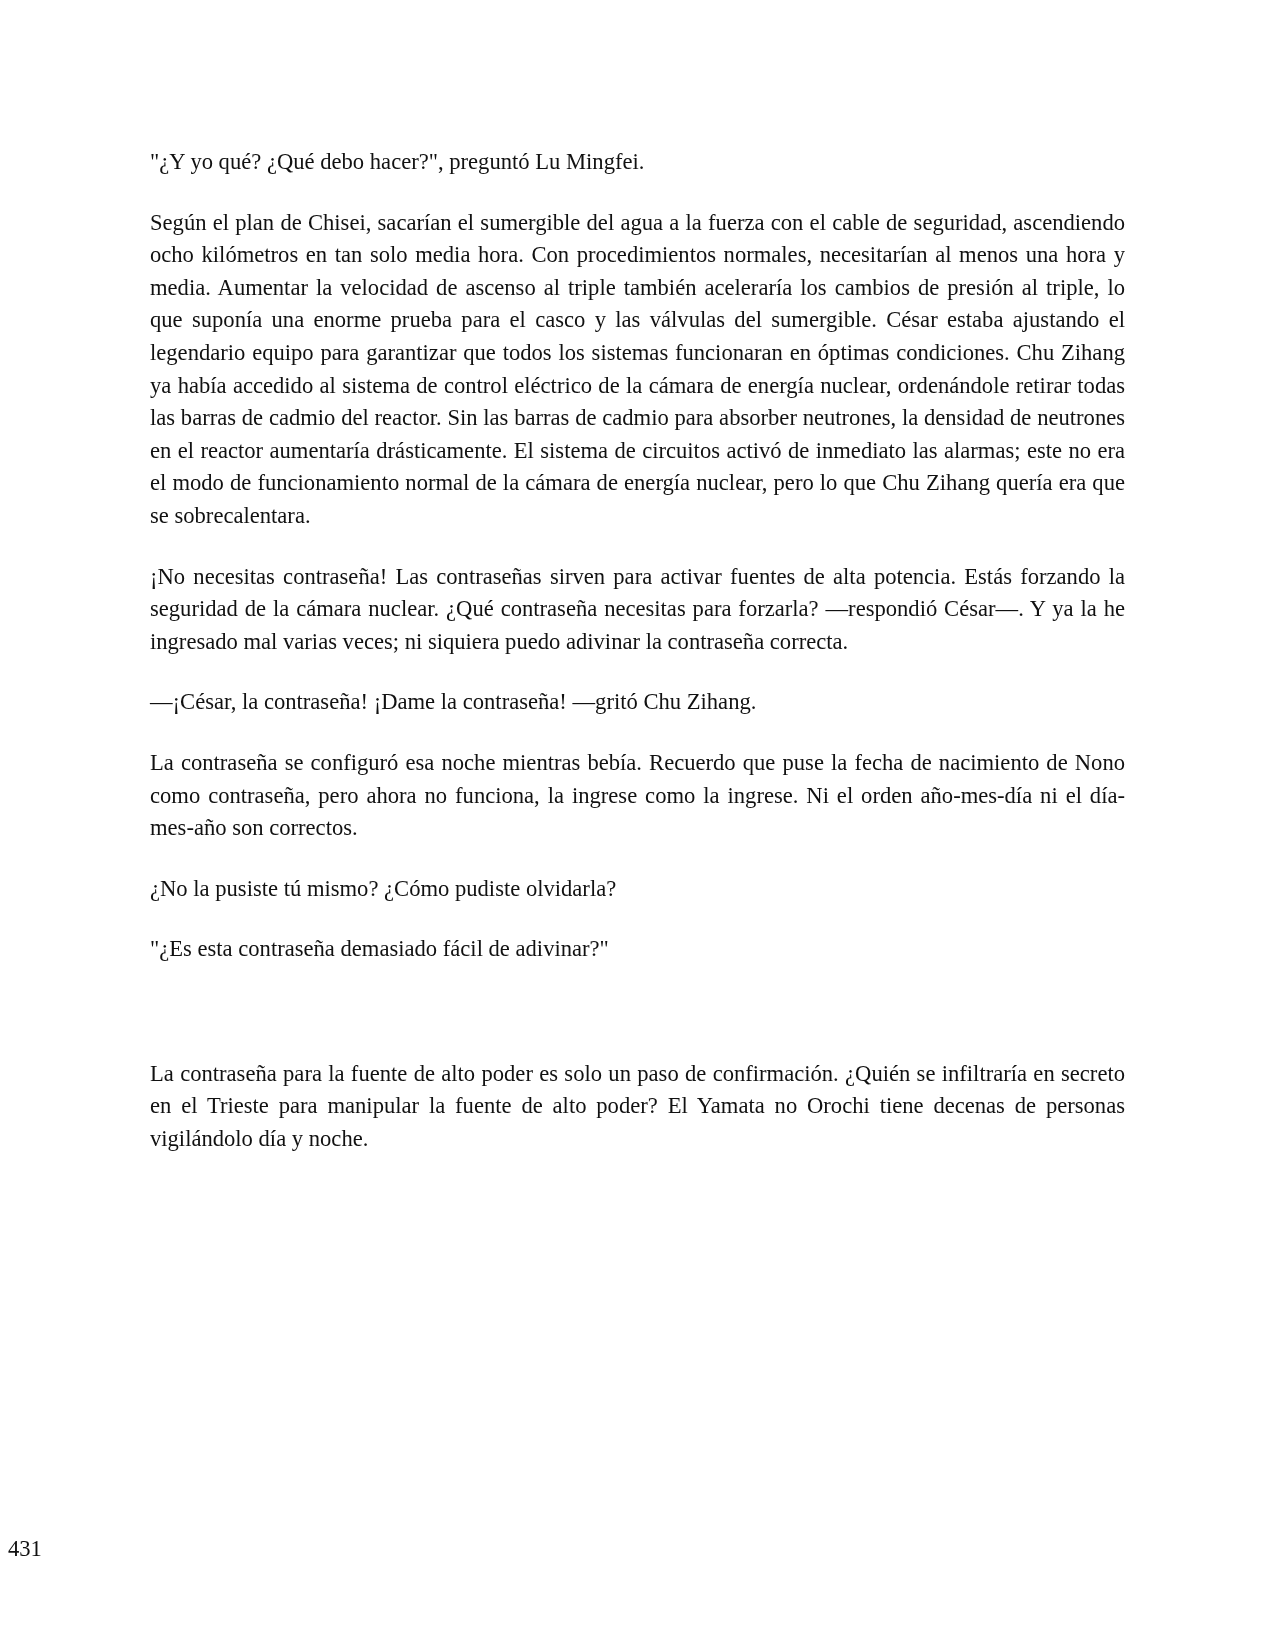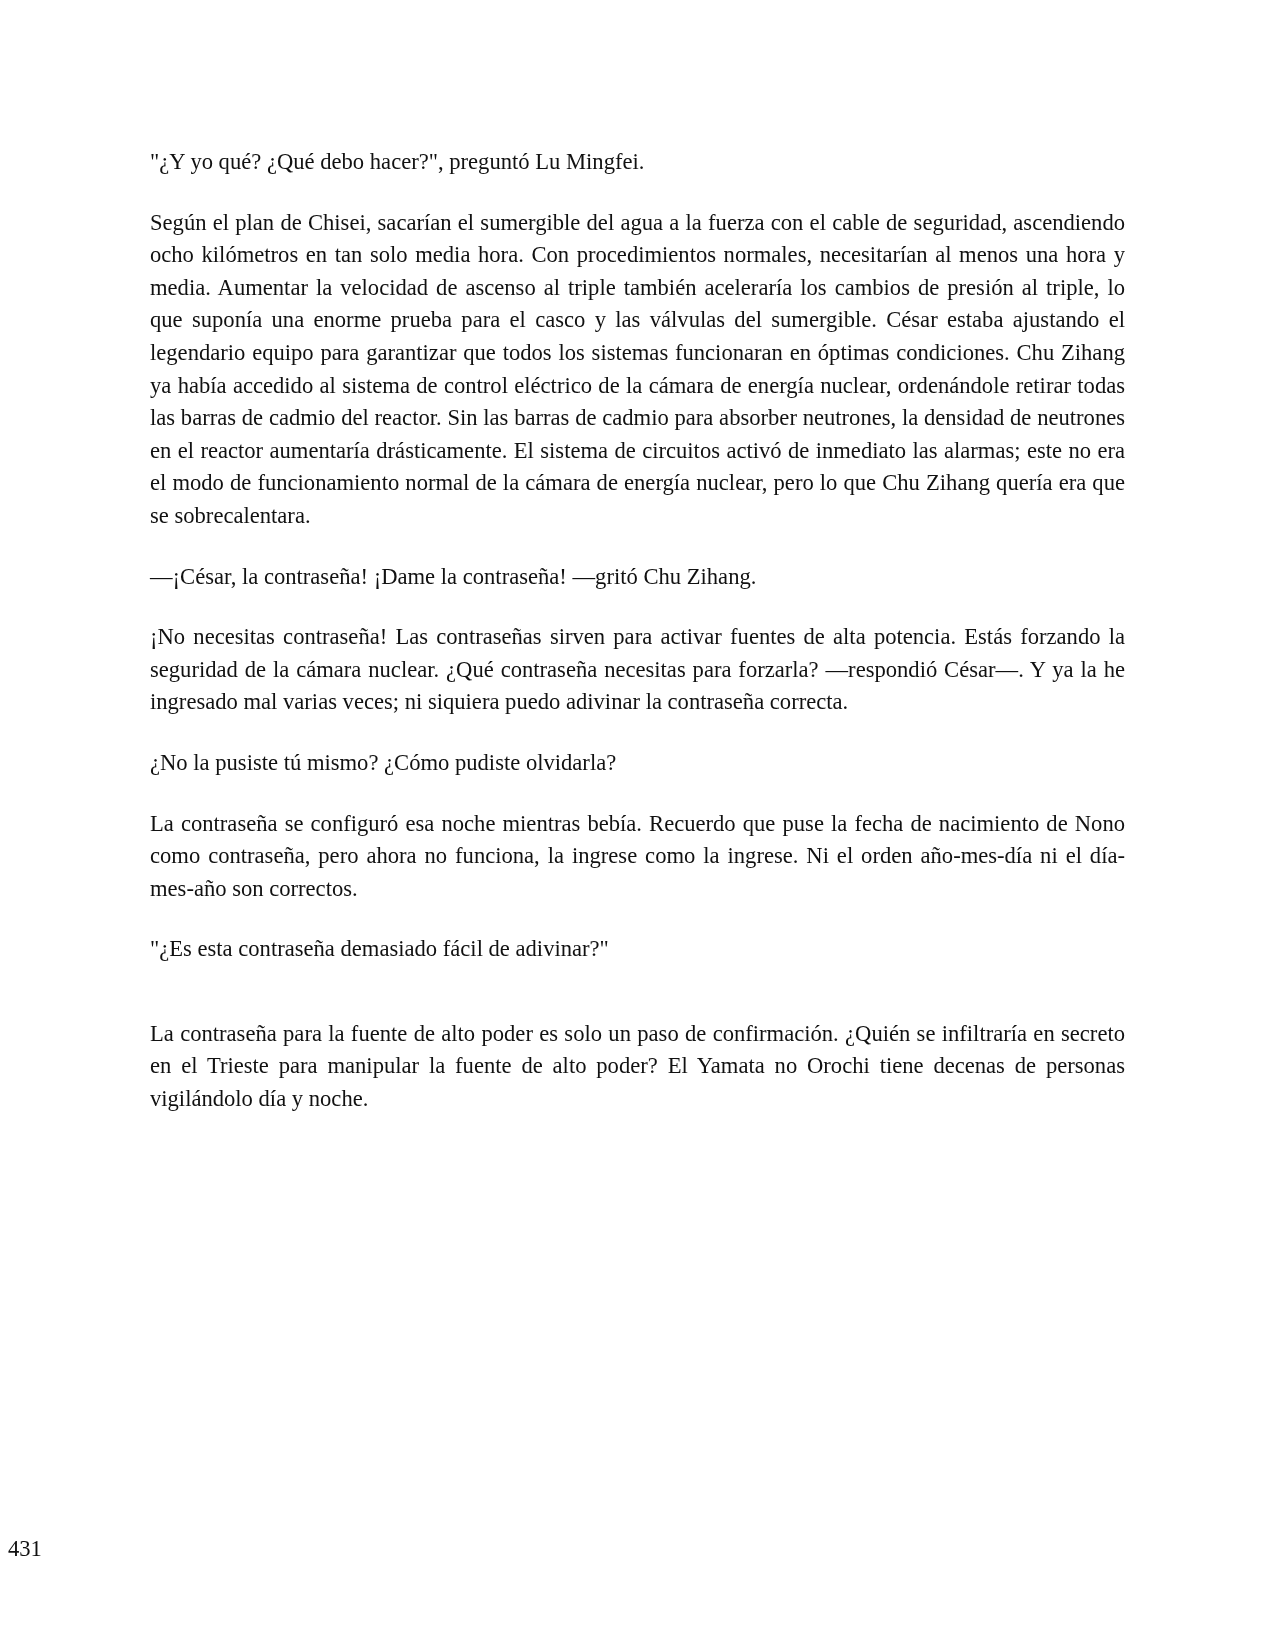--- a/index.html
+++ b/index.html
@@ -8,34 +8,34 @@
     position: absolute; left: 0; top: 0; width: 1275px; height: 1650px; background: #ffffff;
     font-family: "Liberation Serif", "DejaVu Serif", serif;
     color: #111111;
   }
   .body-text {
     position: absolute; left: 150px; top: 146px; width: 975px;
     font-size: 22.6px; line-height: 32.6px;
   }
   .para { margin: 0 0 28px 0; text-align: justify; text-justify: inter-word; }
   .para.left { text-align: left; }
-  .para.gap-large { margin-top: 52px; }
+  .para.gap-large { margin-top: 92px; }
   .page-number {
     position: absolute; left: 0; width: 1275px; top: 1533px; 
     font-size: 22.6px; line-height: 32px; margin-left: 8px;
   }
 </style>
 </head>
 <body>
 
 <div class="page">
   <div class="body-text">
     <p class="para left">"¿Y yo qué? ¿Qué debo hacer?", preguntó Lu Mingfei.</p>
     <p class="para">Según el plan de Chisei, sacarían el sumergible del agua a la fuerza con el cable de seguridad, ascendiendo ocho kilómetros en tan solo media hora. Con procedimientos normales, necesitarían al menos una hora y media. Aumentar la velocidad de ascenso al triple también aceleraría los cambios de presión al triple, lo que suponía una enorme prueba para el casco y las válvulas del sumergible. César estaba ajustando el legendario equipo para garantizar que todos los sistemas funcionaran en óptimas condiciones. Chu Zihang ya había accedido al sistema de control eléctrico de la cámara de energía nuclear, ordenándole retirar todas las barras de cadmio del reactor. Sin las barras de cadmio para absorber neutrones, la densidad de neutrones en el reactor aumentaría drásticamente. El sistema de circuitos activó de inmediato las alarmas; este no era el modo de funcionamiento normal de la cámara de energía nuclear, pero lo que Chu Zihang quería era que se sobrecalentara.</p>
+    <p class="para">¡No necesitas contraseña! Las contraseñas sirven para activar fuentes de alta potencia. Estás forzando la seguridad de la cámara nuclear. ¿Qué contraseña necesitas para forzarla? —respondió César—. Y ya la he ingresado mal varias veces; ni siquiera puedo adivinar la contraseña correcta.</p>
     <p class="para left">—¡César, la contraseña! ¡Dame la contraseña! —gritó Chu Zihang.</p>
-    <p class="para">¡No necesitas contraseña! Las contraseñas sirven para activar fuentes de alta potencia. Estás forzando la seguridad de la cámara nuclear. ¿Qué contraseña necesitas para forzarla? —respondió César—. Y ya la he ingresado mal varias veces; ni siquiera puedo adivinar la contraseña correcta.</p>
+    <p class="para">La contraseña se configuró esa noche mientras bebía. Recuerdo que puse la fecha de nacimiento de Nono como contraseña, pero ahora no funciona, la ingrese como la ingrese. Ni el orden año-mes-día ni el día-mes-año son correctos.</p>
     <p class="para left">¿No la pusiste tú mismo? ¿Cómo pudiste olvidarla?</p>
-    <p class="para">La contraseña se configuró esa noche mientras bebía. Recuerdo que puse la fecha de nacimiento de Nono como contraseña, pero ahora no funciona, la ingrese como la ingrese. Ni el orden año-mes-día ni el día-mes-año son correctos.</p>
     <p class="para left">"¿Es esta contraseña demasiado fácil de adivinar?"</p>
     <p class="para gap-large">La contraseña para la fuente de alto poder es solo un paso de confirmación. ¿Quién se infiltraría en secreto en el Trieste para manipular la fuente de alto poder? El Yamata no Orochi tiene decenas de personas vigilándolo día y noche.</p>
   </div>
   <div class="page-number">431</div>
 </div>
 
 </body></html>

